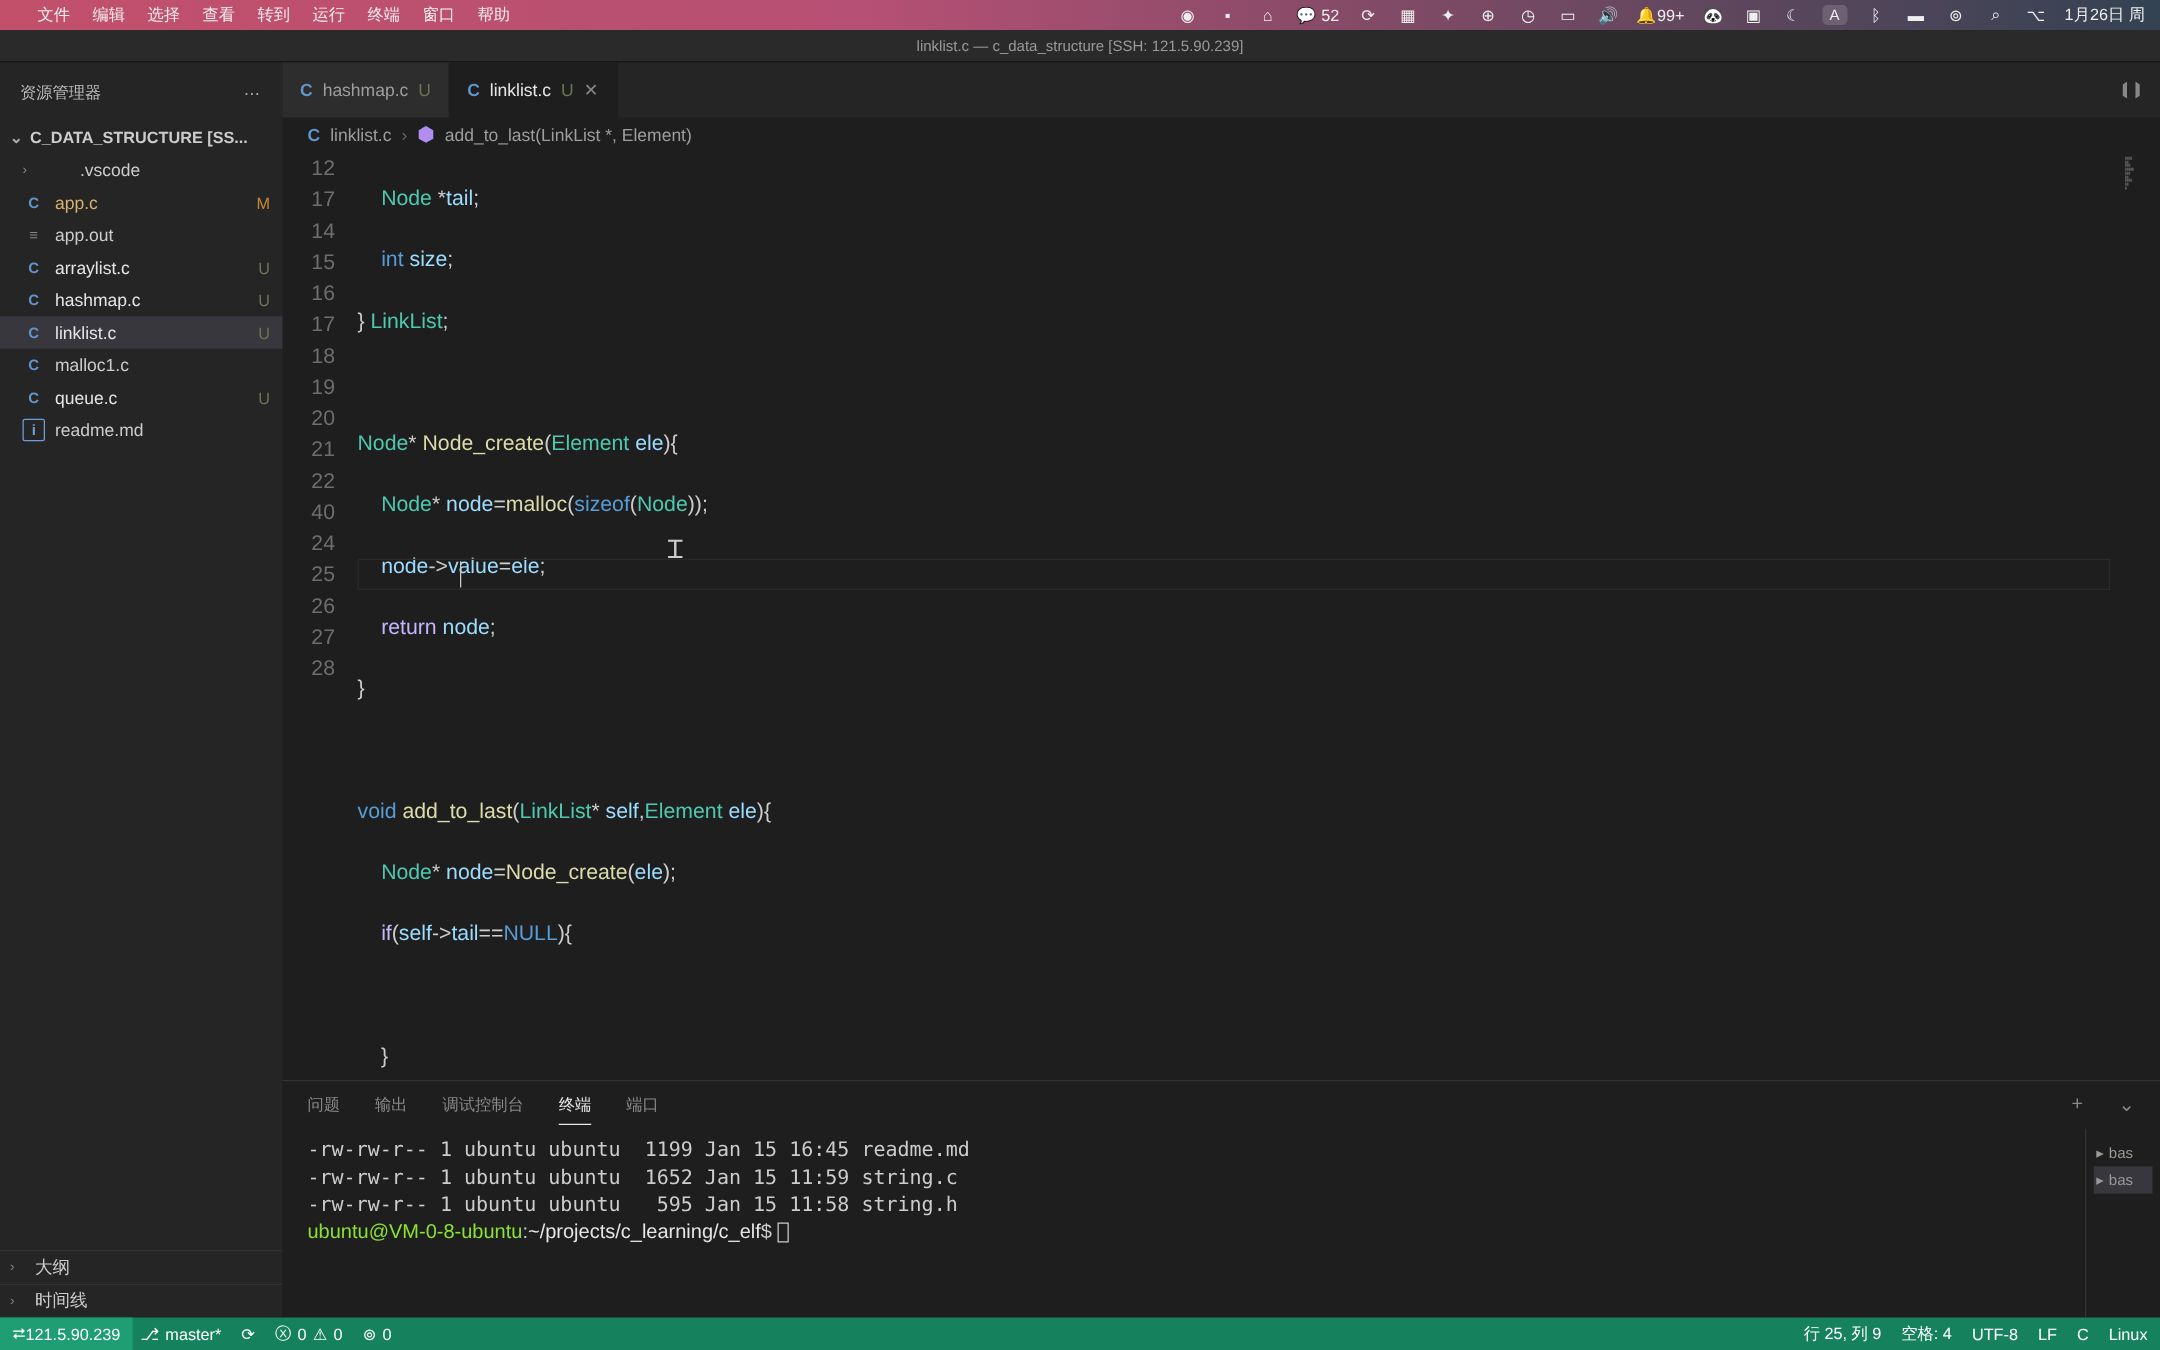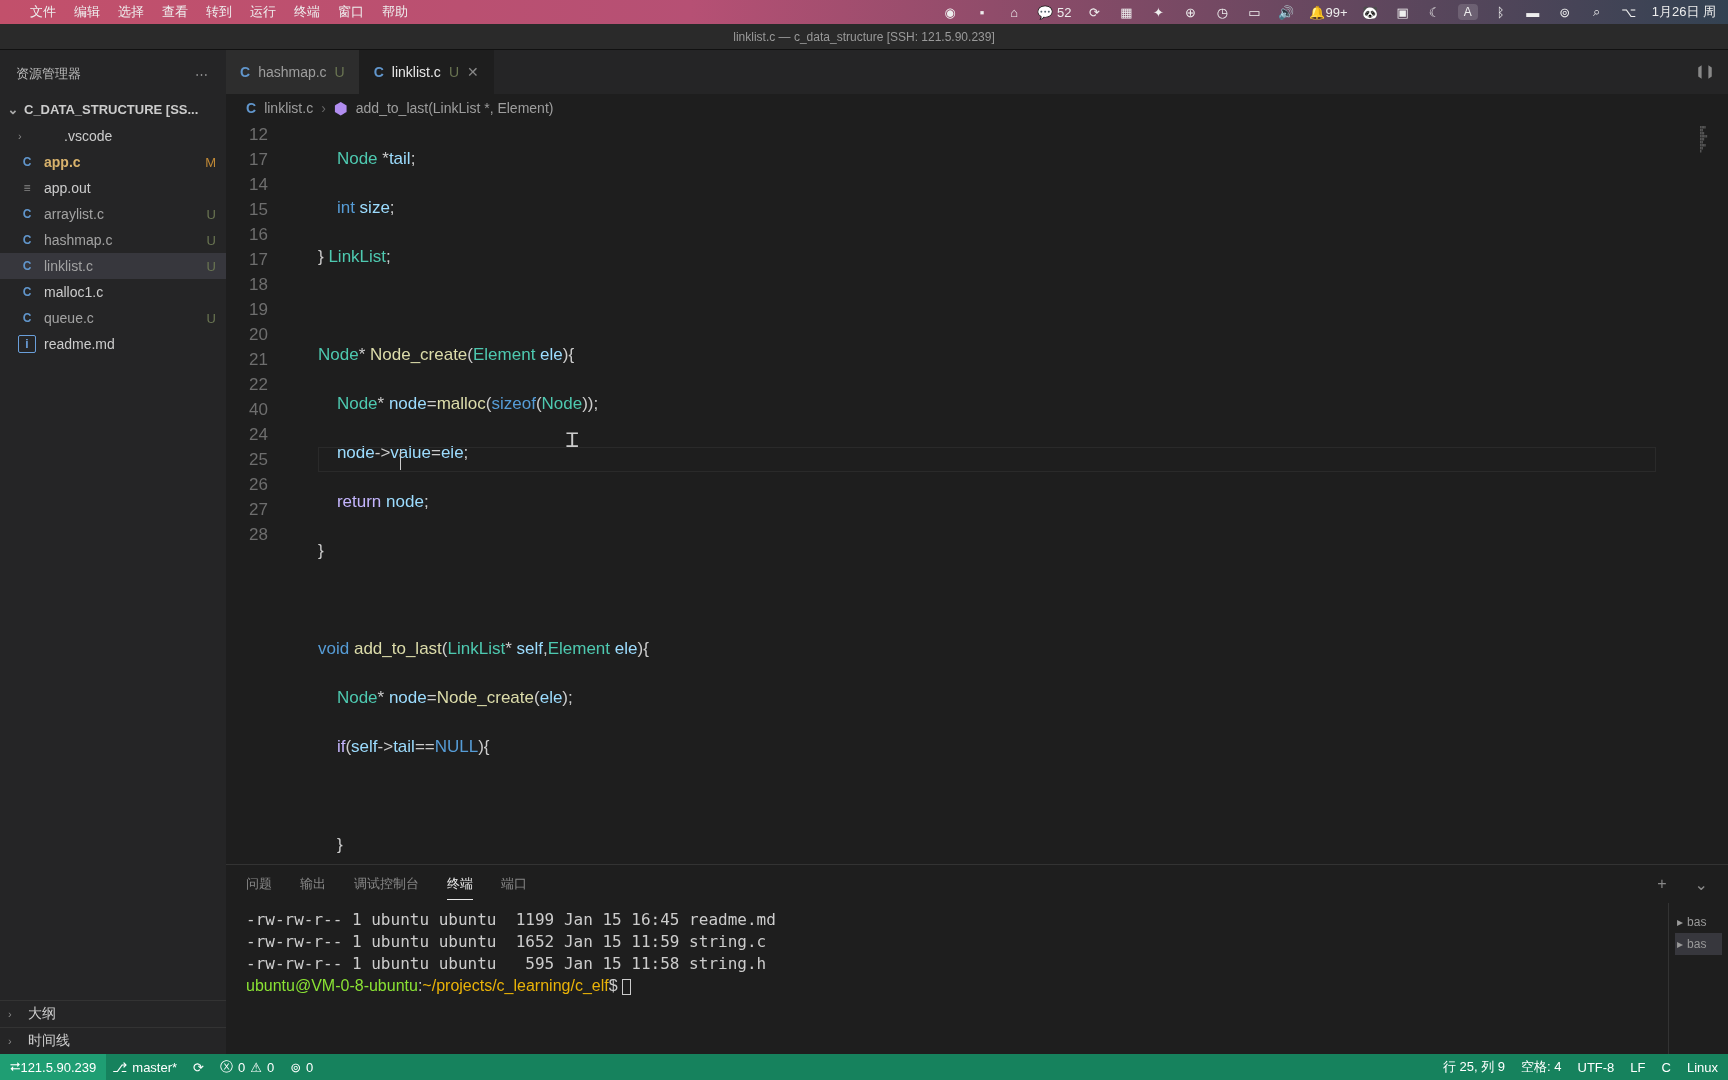--- a/index.html
+++ b/index.html
@@ -30,22 +30,22 @@
 .tree-item.active { background: #37373d; }
 .tree-item .chev { width: 12px; color: #888; font-size: 11px; }
 .tree-item .fi { width: 18px; height: 18px; display: flex; align-items: center; justify-content: center; font-size: 12px; font-weight: bold; border-radius: 2px; }
 .fi-c { color: #6196cc; }
 .fi-out { color: #888; }
 .fi-md { color: #6a9fda; border: 1.5px solid #6a9fda; border-radius: 50%; font-size: 10px; width: 16px; height: 16px; }
 .tree-item .name { flex: 1; color: #ccc; }
 .tree-item .badge { color: #7a5c2e; font-size: 13px; }
 .tree-item .badge.m { color: #c08936; }
 .tree-item .badge.u { color: #6a7552; }
-.tree-item.u .name { color: #a3a3a3; }
-.tree-item.m .name { color: #d8b26c; font-weight: bold; }
+.tree-item.u .name { color: #e5e5e5; }
+.tree-item.m .name { color: #d8b26c; }
 .sidebar-bottom { margin-top: auto; }
 .sidebar-bottom .tree-item { padding-left: 8px; border-top: 1px solid #333; }
 
 
 .editor-col { flex: 1; display: flex; flex-direction: column; min-width: 0; }
 
 
 .tabs { height: 44px; background: #252526; display: flex; align-items: stretch; }
 .tab { display: flex; align-items: center; gap: 8px; padding: 0 14px; font-size: 14px; background: #2d2d2d; border-right: 1px solid #1e1e1e; color: #9e9e9e; cursor: pointer; }
 .tab.active { background: #1e1e1e; color: #e8e8e8; }
@@ -55,21 +55,21 @@
 .tabs-spacer { flex: 1; }
 .tabs-right { display: flex; align-items: center; padding: 0 14px; color: #888; }
 
 
 .breadcrumbs { height: 28px; display: flex; align-items: center; gap: 8px; padding: 0 20px; font-size: 14px; color: #9e9e9e; }
 .breadcrumbs .sep { color: #666; }
 .breadcrumbs .fi { font-weight: bold; color: #6196cc; }
 .breadcrumbs .sym { color: #b18df0; font-size: 16px; }
 
 
-.code-wrap { flex: 1; display: flex; position: relative; font-family: "Menlo","Consolas",monospace; font-size: 17px; line-height: 25px; overflow: hidden; gap: 32px; }
+.code-wrap { flex: 1; display: flex; position: relative; font-family: "Menlo","Consolas",monospace; font-size: 17px; line-height: 25px; overflow: hidden; }
 .gutter { width: 60px; text-align: right; color: #6e6e6e; padding-right: 18px; user-select: none; }
 .gutter div { height: 25px; }
 .code { flex: 1; white-space: pre; color: #ccc; position: relative; }
 .code .line { height: 25px; margin-top: 24px; }
 .code .cursor { position: absolute; width: 1.5px; height: 21px; background: #ccc; }
 .code .textcur { position: absolute; font-size: 20px; color: #ccc; }
 .code .current-line-box { position: absolute; left: 0; right: 10px; height: 25px; border: 1px solid #2a2a2a; }
 .minimap { width: 30px; background: #1e1e1e; }
 .minimap .mm { font-size: 2px; color: #555; padding: 4px 2px; white-space: pre; line-height: 3px; }
 
@@ -86,21 +86,21 @@
 .panel-tabs .pt { padding: 6px 0; cursor: pointer; }
 .panel-tabs .pt.active { color: #e8e8e8; border-bottom: 1px solid #e8e8e8; }
 .panel-tabs .pspacer { flex: 1; }
 .panel-tabs .picon { color: #888; font-size: 16px; }
 .terminal-body { flex: 1; display: flex; }
 .term-out { flex: 1; font-family: "Menlo","Consolas",monospace; font-size: 16px; line-height: 22px; padding: 6px 20px; color: #ccc; white-space: pre; overflow: hidden; }
 .term-side { width: 60px; border-left: 1px solid #333; padding: 8px 6px; font-size: 12px; color: #999; }
 .term-side .ts-item { display: flex; align-items: center; gap: 4px; padding: 4px 2px; }
 .term-side .ts-item.active { background: #37373d; }
 .term-prompt-user { color: #8ae234; }
-.term-prompt-path { color: #eab308; text-align: center; }
+.term-prompt-path { color: #e5e5e5; text-align: center; }
 
 
 .status { height: 26px; background: #16825d; color: #fff; display: flex; align-items: center; font-size: 13px; padding: 0 10px; gap: 16px; }
 .status .sb-host { background: #1f9e73; height: 100%; display: flex; align-items: center; padding: 0 10px; margin: 0 -10px 0 -10px; }
 .status .sspacer { flex: 1; }
 .status .sitem { display: flex; align-items: center; gap: 5px; }
 
 svg { display: block; }
 </style>
 </head>

